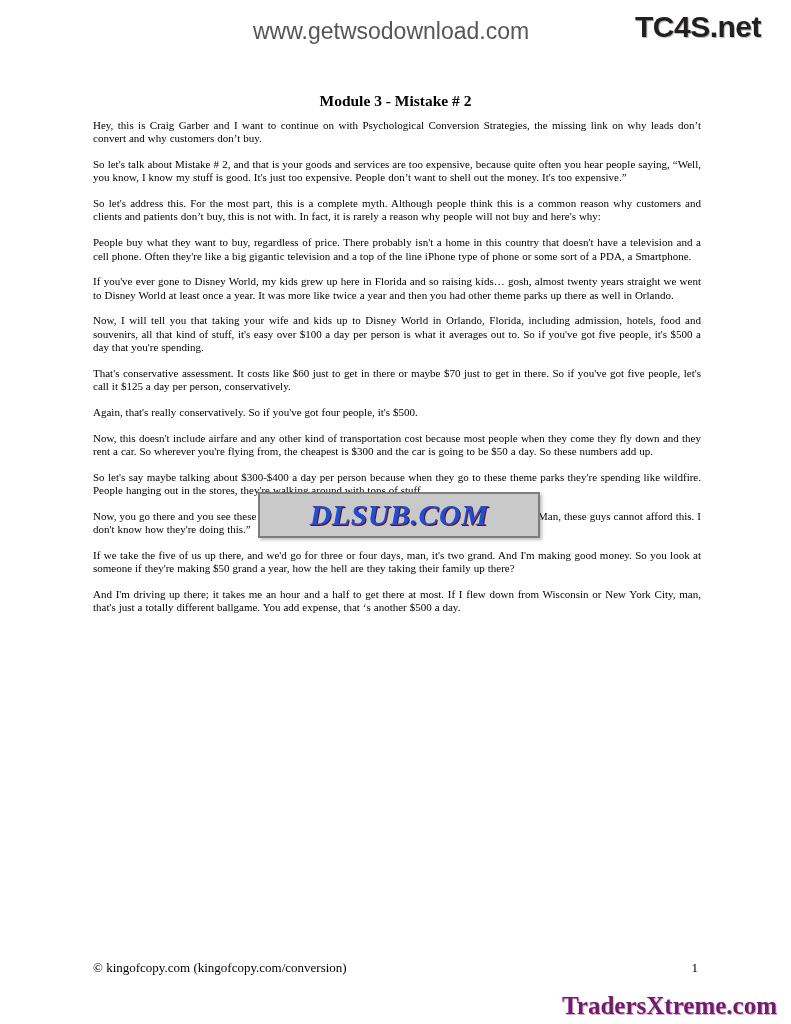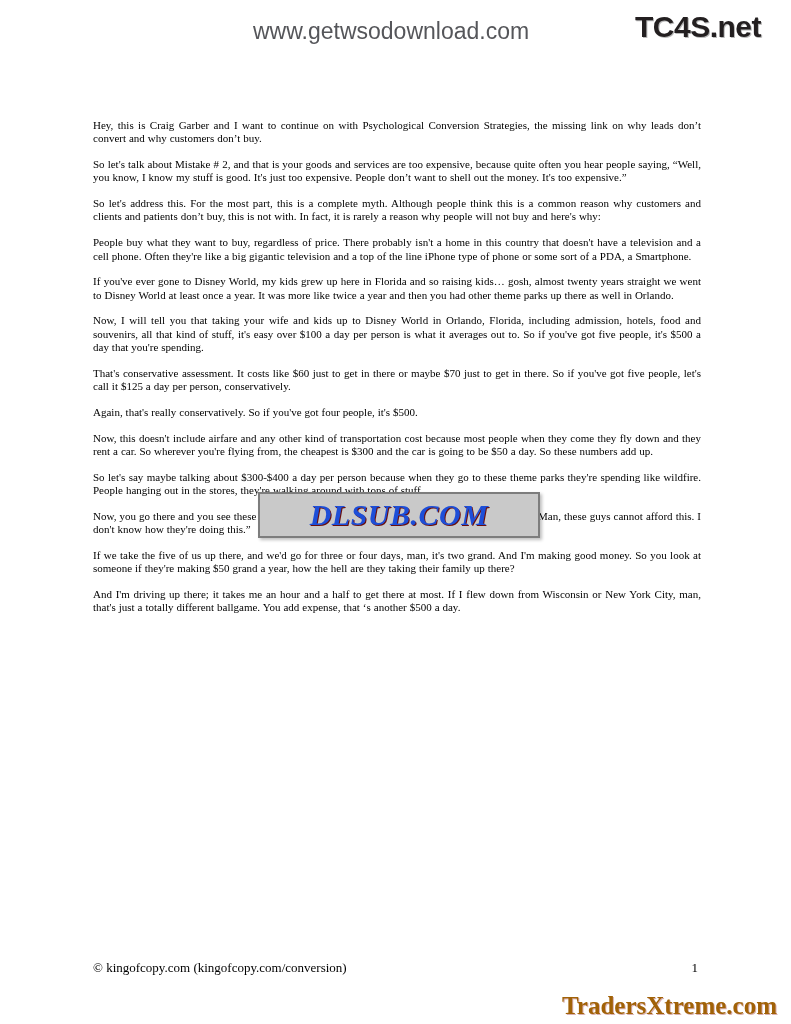--- a/index.html
+++ b/index.html
@@ -113,35 +113,36 @@
     right: 93px;
     font-size: 13px;
   }
   .traders {
     position: absolute;
     bottom: 4px;
     right: 14px;
     font-family: "Liberation Serif", serif;
     font-weight: bold;
     font-size: 25px;
-    color: #a16207;
+    color: #701a75;
     text-shadow: 1px 1px 0 #d9b0b0;
     white-space: nowrap;
   }
 </style>
 </head>
 <body>
 
 <div class="page">
 
   <div class="header-band">
     <div class="watermark-url">www.getwsodownload.com</div>
     <div class="tc4s">TC4S.net</div>
   </div>
 
+  <div class="doc-title">Module 3 - Mistake # 2</div>
 
   <div class="body-area">
     <p class="para">Hey, this is Craig Garber and I want to continue on with Psychological Conversion Strategies, the missing link on why leads don’t convert and why customers don’t buy.</p>
     <p class="para">So let's talk about Mistake # 2, and that is your goods and services are too expensive, because quite often you hear people saying, “Well, you know, I know my stuff is good.  It's just too expensive.  People don’t want to shell out the money.  It's too expensive.”</p>
     <p class="para">So let's address this.  For the most part, this is a complete myth.  Although people think this is a common reason why customers and clients and patients don’t buy, this is not with.  In fact, it is rarely a reason why people will not buy and here's why:</p>
     <p class="para">People buy what they want to buy, regardless of price.  There probably isn't a home in this country that doesn't have a television and a cell phone.  Often they're like a big gigantic television and a top of the line iPhone type of phone or some sort of a PDA, a Smartphone.</p>
     <p class="para">If you've ever gone to Disney World, my kids grew up here in Florida and so raising kids… gosh, almost twenty years straight we went to Disney World at least once a year.  It was more like twice a year and then you had other theme parks up there as well in Orlando.</p>
     <p class="para">Now, I will tell you that taking your wife and kids up to Disney World in Orlando, Florida, including admission, hotels, food and souvenirs, all that kind of stuff, it's easy over $100 a day per person is what it averages out to.  So if you've got five people, it's $500 a day that you're spending.</p>
     <p class="para">That's conservative assessment.  It costs like $60 just to get in there or maybe $70 just to get in there.  So if you've got five people, let's call it $125 a day per person, conservatively.</p>
     <p class="para">Again, that's really conservatively.  So if you've got four people, it's $500.</p>

